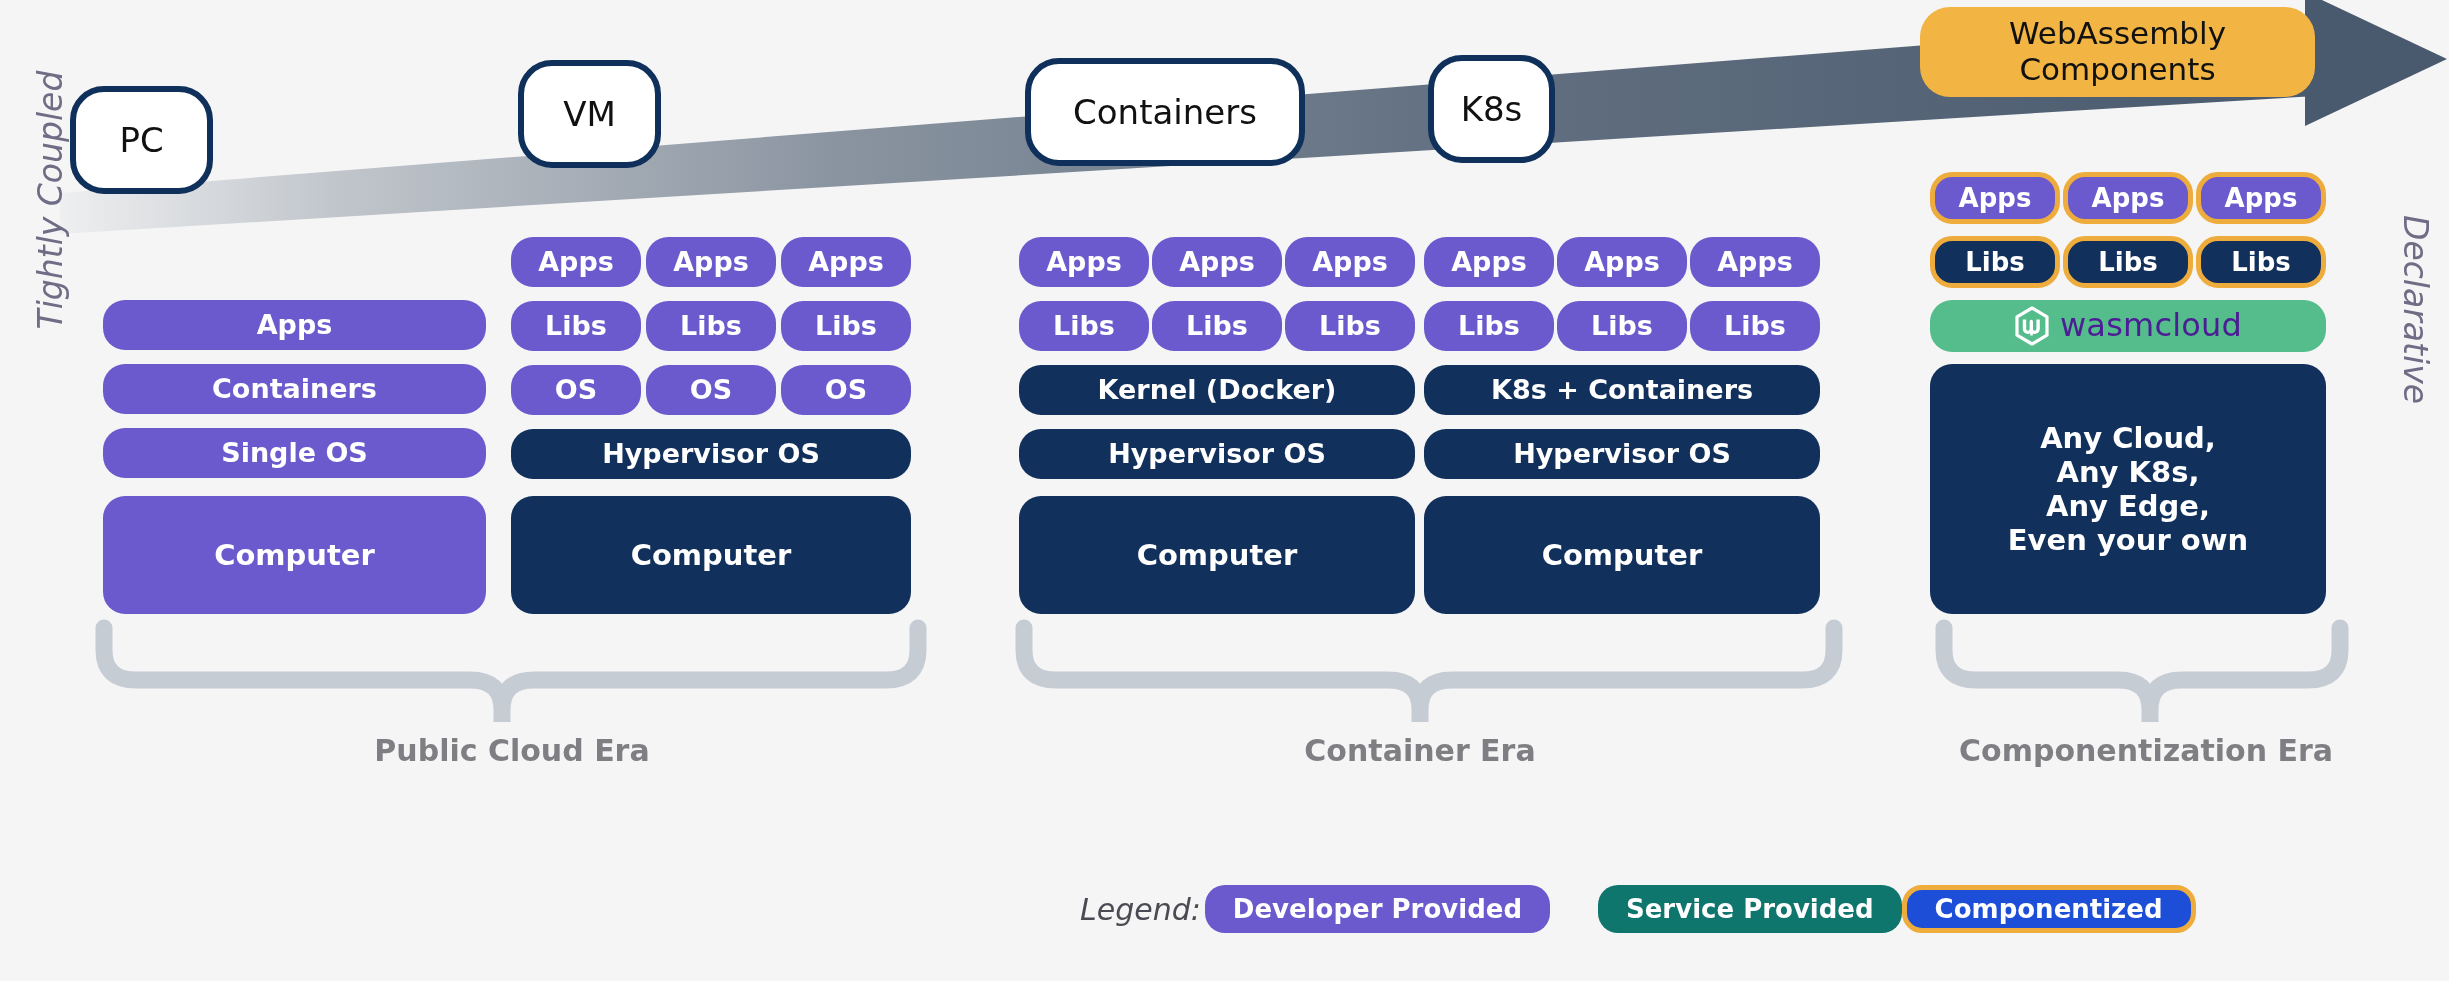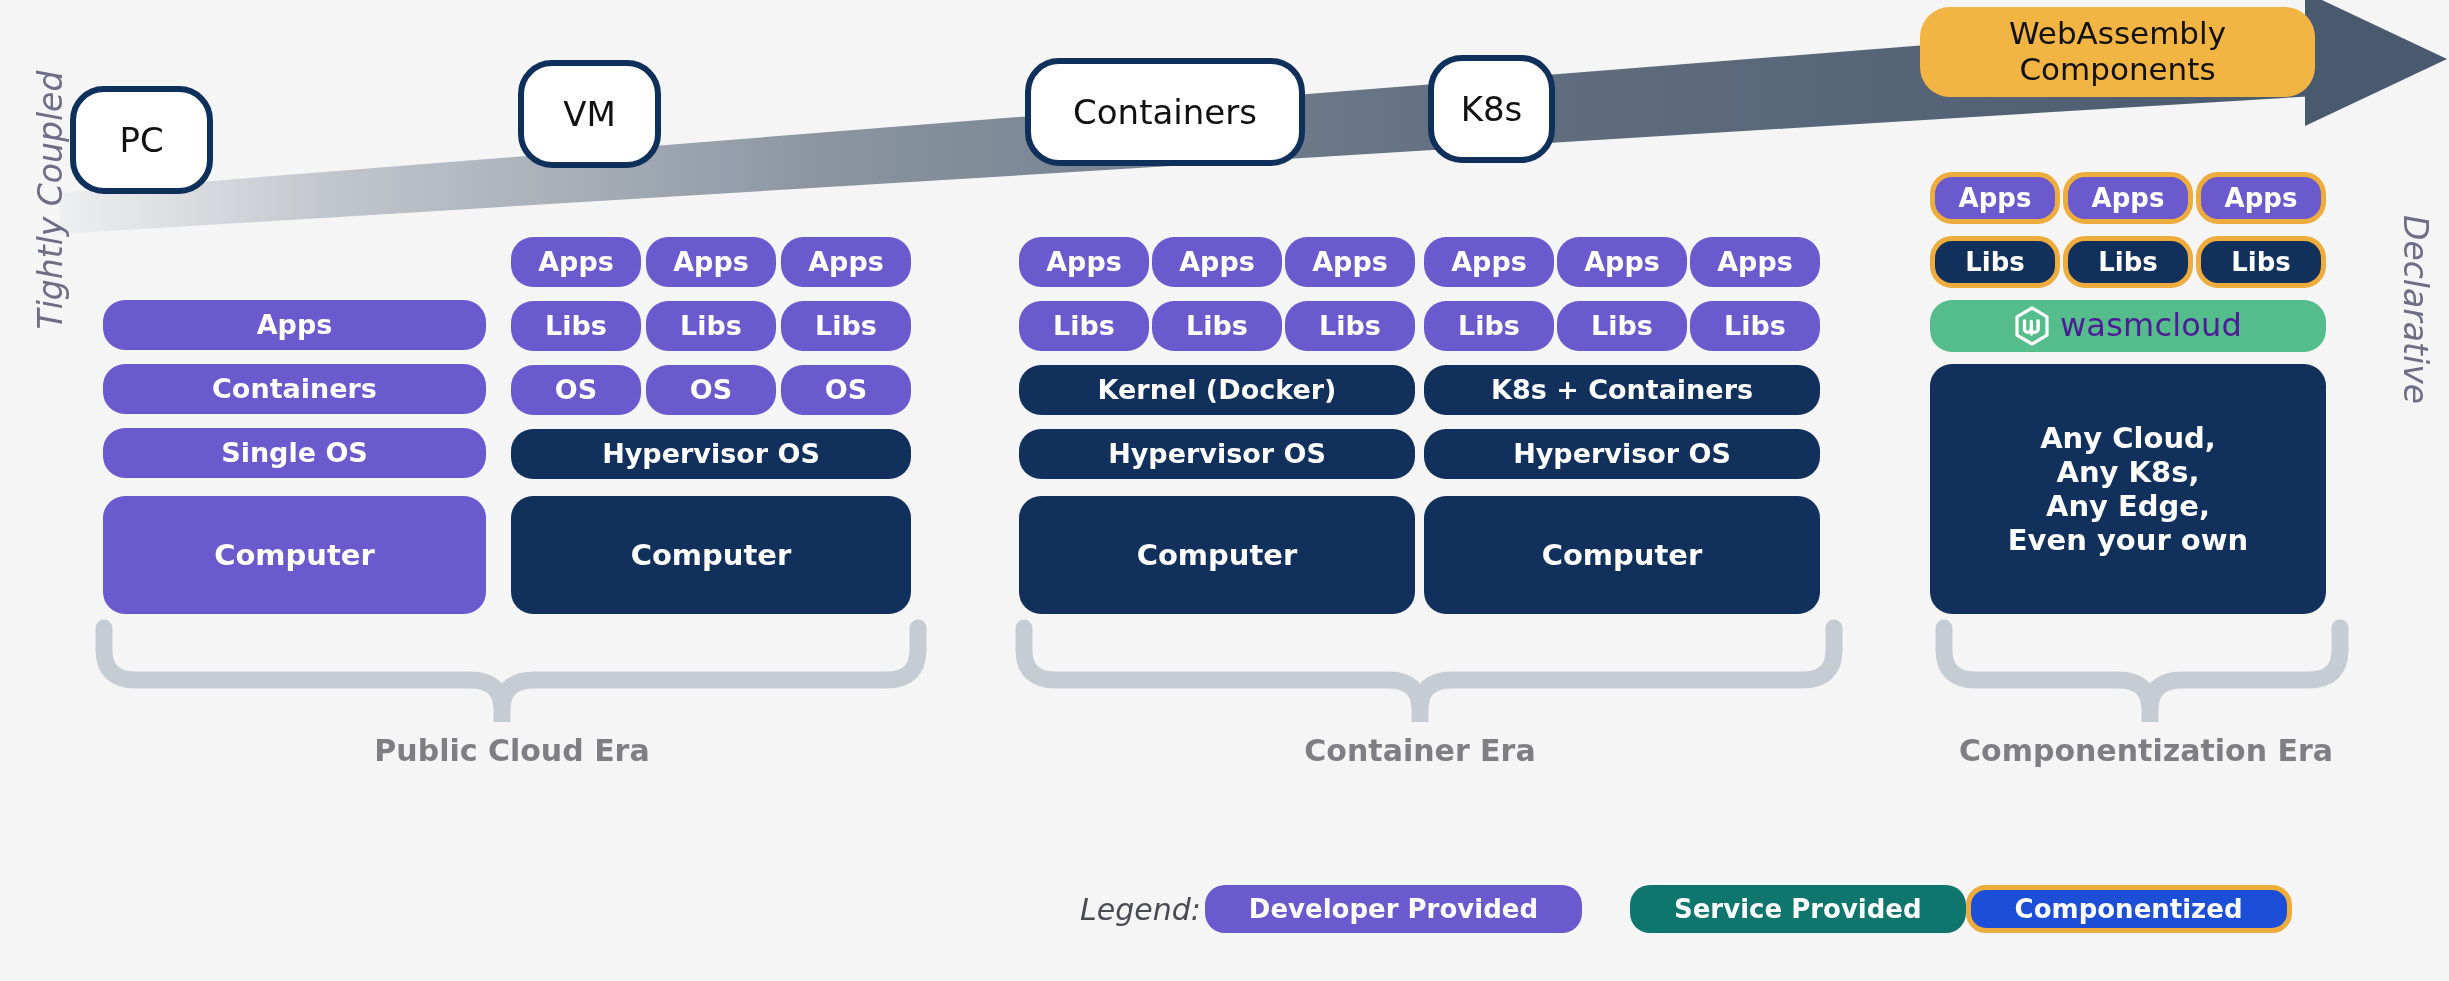--- a/index.html
+++ b/index.html
@@ -96,21 +96,21 @@
     display:flex;align-items:center;
   }
   #legend-title{
     font-style:italic;font-size:30px;color:#4a4a52;
     margin-right:4px;
   }
   .legend-chip{
     border-radius:20px;
     height:48px;
     display:flex;align-items:center;justify-content:flex-end;
-    padding:0 44px;
+    padding:0 28px;
     font-size:26px;font-weight:bold;color:#ffffff;
     box-sizing:border-box;
   }
   .legend-chip.dev{background:#6a5acd;}
   .legend-chip.svc{background:#0f766e;margin-left:48px;}
   .legend-chip.comp{background:#1d4ed8;border:5px solid #eeac3c;}
 </style>
 </head>
 <body>
 

